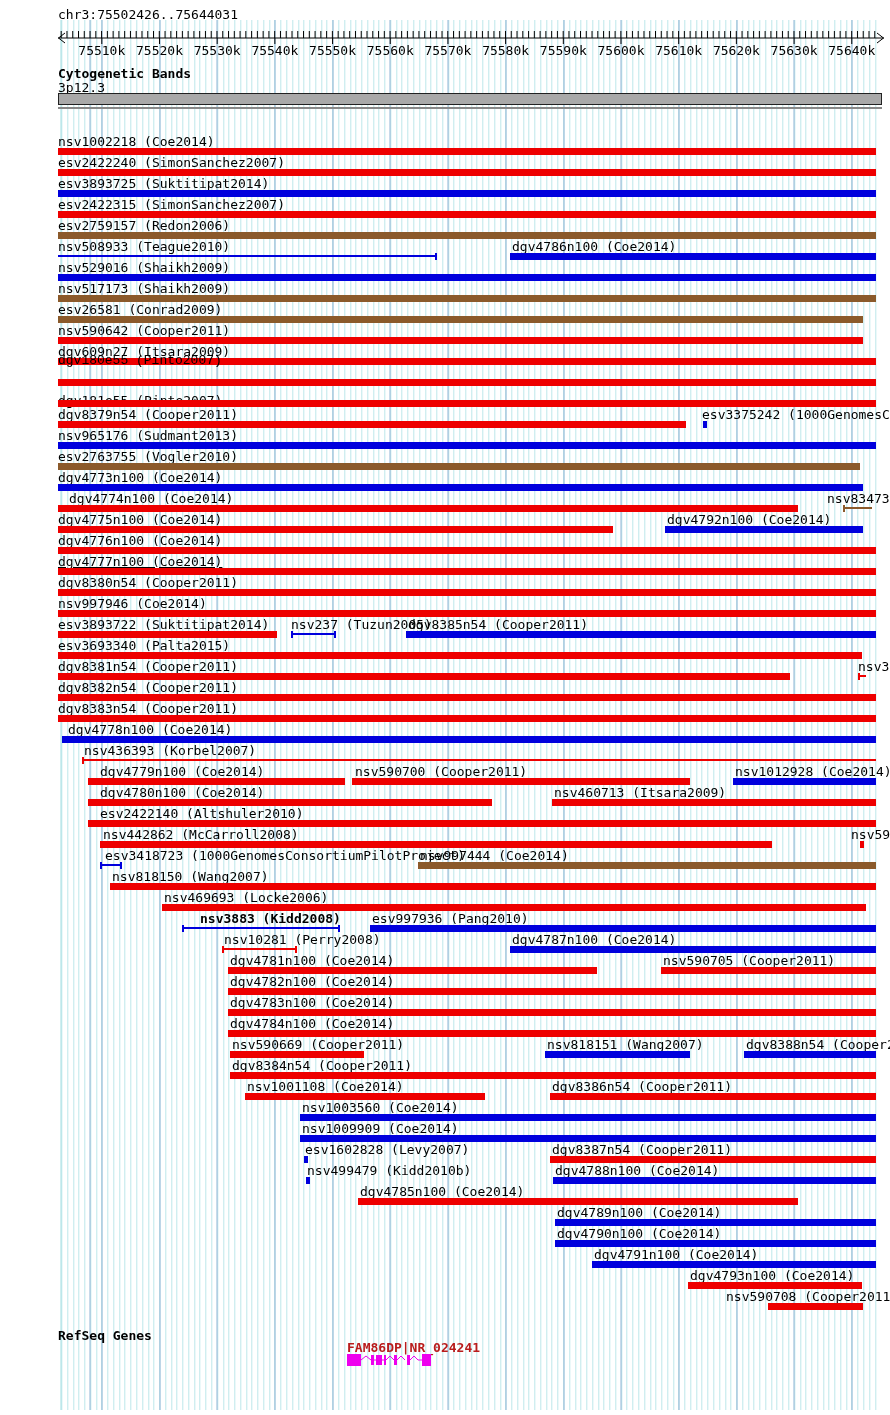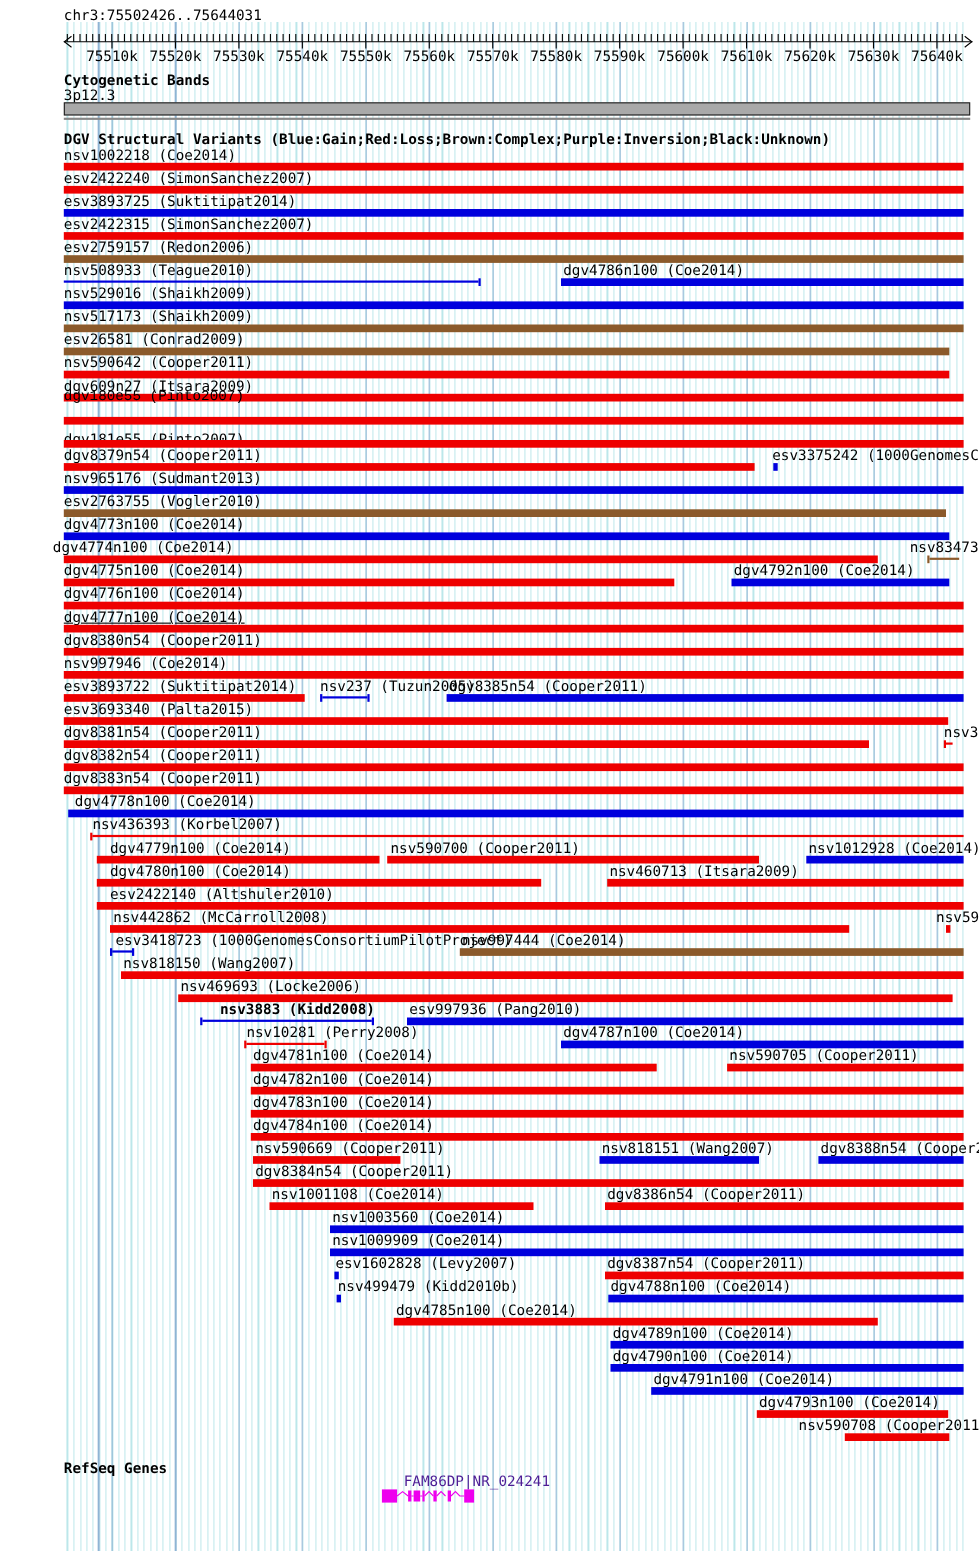--- a/index.html
+++ b/index.html
@@ -201,21 +201,20 @@
       <text x="794.0799999999999" y="33" text-anchor="middle">75630k</text>
       <line x1="851.77" y1="16" x2="851.77" y2="22" stroke="#000" stroke-width="1"></line>
       <text x="851.77" y="33" text-anchor="middle">75640k</text>
     </svg>
 
   <div class="txt bold" style="left:58px;top:67px;">Cytogenetic Bands</div>
   <div class="txt" style="left:58px;top:81px;">3p12.3</div>
   <div id="cytoband-bar" style="left:58px;top:93px;width:824px;height:12px;"></div>
   <div id="cyto-divider" style="left:58px;top:107px;width:824px;height:2px;"></div>
 
-  <div class="txt bold" style="left:58px;top:121px;">DGV Structural Variants (Blue:Gain;Red:Loss;Brown:Complex;Purple:Inversion;Black:Unknown)</div>
 
   <div id="dgv-track" style="position:absolute;left:0;top:0;width:774px;height:1415px;pointer-events:none;">
       <div class="vlbl" style="left: 58px; top: 135px;">nsv1002218 (Coe2014)</div>
       <div class="vbar" style="left: 58px; top: 148px; width: 818px; background: rgb(238, 0, 0);"></div>
       <div class="vlbl" style="left: 58px; top: 156px;">esv2422240 (SimonSanchez2007)</div>
       <div class="vbar" style="left: 58px; top: 169px; width: 818px; background: rgb(238, 0, 0);"></div>
       <div class="vlbl" style="left: 58px; top: 177px;">esv3893725 (Suktitipat2014)</div>
       <div class="vbar" style="left: 58px; top: 190px; width: 818px; background: rgb(0, 0, 221);"></div>
       <div class="vlbl" style="left: 58px; top: 198px;">esv2422315 (SimonSanchez2007)</div>
       <div class="vbar" style="left: 58px; top: 211px; width: 818px; background: rgb(238, 0, 0);"></div>
@@ -242,21 +241,21 @@
       <div class="vlbl" style="left: 58px; top: 408px;">dgv8379n54 (Cooper2011)</div>
       <div class="vbar" style="left: 58px; top: 421px; width: 628px; background: rgb(238, 0, 0);"></div>
       <div class="vlbl" style="left: 702px; top: 408px;">esv3375242 (1000GenomesConsorti</div>
       <div class="vbar" style="left: 703px; top: 421px; width: 4px; background: rgb(0, 0, 221);"></div>
       <div class="vlbl" style="left: 58px; top: 429px;">nsv965176 (Sudmant2013)</div>
       <div class="vbar" style="left: 58px; top: 442px; width: 818px; background: rgb(0, 0, 221);"></div>
       <div class="vlbl" style="left: 58px; top: 450px;">esv2763755 (Vogler2010)</div>
       <div class="vbar" style="left: 58px; top: 463px; width: 802px; background: rgb(139, 90, 43);"></div>
       <div class="vlbl" style="left: 58px; top: 471px;">dgv4773n100 (Coe2014)</div>
       <div class="vbar" style="left: 58px; top: 484px; width: 805px; background: rgb(0, 0, 221);"></div>
-      <div class="vlbl" style="left: 48px; top: 492px;">dgv4774n100 (Coe2014)</div>
+      <div class="vlbl" style="left: 69px; top: 492px;">dgv4774n100 (Coe2014)</div>
       <div class="vbar" style="left: 58px; top: 505px; width: 740px; background: rgb(238, 0, 0);"></div>
       <div class="vlbl" style="left: 827px; top: 492px;">nsv83473</div>
       <div class="vbar" style="left: 843px; top: 505px; width: 29px; background-image: linear-gradient(rgb(139, 90, 43), rgb(139, 90, 43)); background-size: 100% 2px; background-position: 0px 2px; background-repeat: no-repeat; border-left: 2px solid rgb(139, 90, 43);"></div>
       <div class="vlbl" style="left: 58px; top: 513px;">dgv4775n100 (Coe2014)</div>
       <div class="vbar" style="left: 58px; top: 526px; width: 555px; background: rgb(238, 0, 0);"></div>
       <div class="vlbl" style="left: 667px; top: 513px;">dgv4792n100 (Coe2014)</div>
       <div class="vbar" style="left: 665px; top: 526px; width: 198px; background: rgb(0, 0, 221);"></div>
       <div class="vlbl" style="left: 58px; top: 534px;">dgv4776n100 (Coe2014)</div>
       <div class="vbar" style="left: 58px; top: 547px; width: 818px; background: rgb(238, 0, 0);"></div>
       <div class="vlbl" style="left: 58px; top: 555px; text-decoration: underline;">dgv4777n100 (Coe2014)</div>
@@ -359,21 +358,21 @@
       <div class="vbar" style="left: 555px; top: 1240px; width: 321px; background: rgb(0, 0, 221);"></div>
       <div class="vlbl" style="left: 594px; top: 1248px;">dgv4791n100 (Coe2014)</div>
       <div class="vbar" style="left: 592px; top: 1261px; width: 284px; background: rgb(0, 0, 221);"></div>
       <div class="vlbl" style="left: 690px; top: 1269px;">dgv4793n100 (Coe2014)</div>
       <div class="vbar" style="left: 688px; top: 1282px; width: 174px; background: rgb(238, 0, 0);"></div>
       <div class="vlbl" style="left: 726px; top: 1290px;">nsv590708 (Cooper2011</div>
       <div class="vbar" style="left: 768px; top: 1303px; width: 95px; background: rgb(238, 0, 0);"></div>
     </div>
 
   <div class="txt bold" style="left:58px;top:1329px;">RefSeq Genes</div>
-  <div class="txt" style="left:367px;top:1341px;color:#4c1d95;">FAM86DP|NR_024241</div>
+  <div class="txt" style="left:347px;top:1341px;color:#b91c1c;font-weight:bold;">FAM86DP|NR_024241</div>
 
   <svg id="gene-glyph" style="left:347px;top:1353px;" width="86" height="14" viewBox="0 0 86 14">
     <g fill="#ee00ee" stroke="#ee00ee">
       <rect x="0" y="1" width="14" height="12" stroke="none"></rect>
       <path d="M14 7 L19 3 L24 7 M39 7 L43 3 L47 7 M50 7 L54 3 L58 7 M63 7 L67 3 L71 7 L75 7 M27 7 L29 7 M35 7 L37 7" fill="none" stroke-width="1"></path>
       <rect x="24" y="2" width="3" height="10" stroke="none"></rect>
       <rect x="29" y="2" width="6" height="10" stroke="none"></rect>
       <rect x="37" y="2" width="2" height="10" stroke="none"></rect>
       <rect x="47" y="2" width="3" height="10" stroke="none"></rect>
       <rect x="60" y="2" width="3" height="10" stroke="none"></rect>

